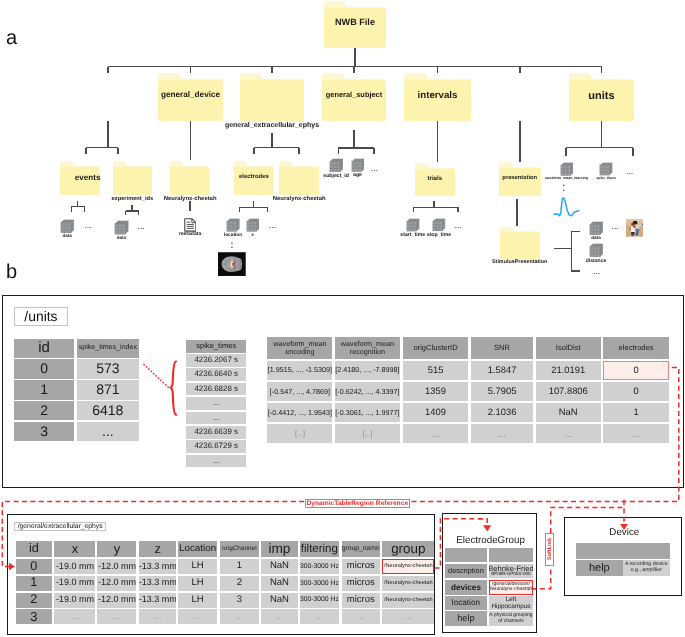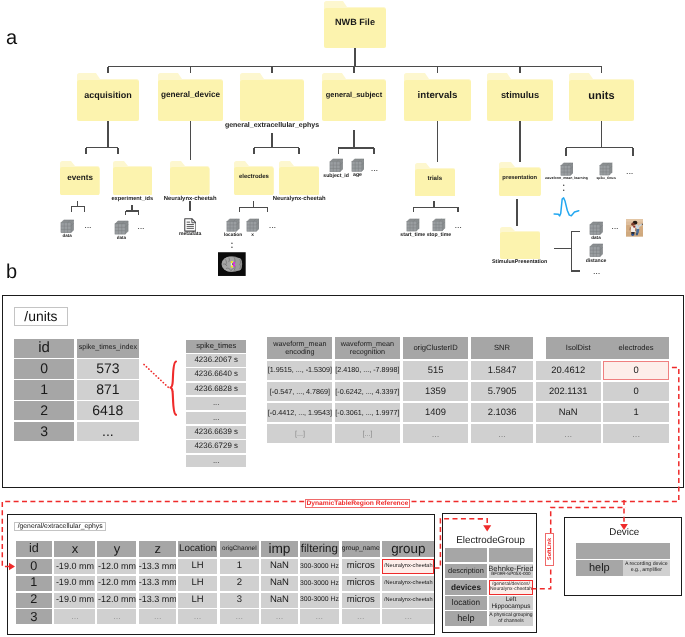--- a/index.html
+++ b/index.html
@@ -88,27 +88,20 @@
     <line x1="571.2" y1="271.1" x2="579.6" y2="271.1" stroke="#4b4b4b" stroke-width="1.4" shape-rendering="crispEdges"></line>
   </svg>
 <div id="tree-nodes" class="abs" style="left:0;top:0;width:685px;height:292px;z-index:1;">
     <div class="folder" style="left:324px;top:1px;width:62px;height:47px;">
       <svg width="62" height="47" viewBox="0 0 62 47" style="position: absolute; left: 0px; top: 0px;">
         <path d="M2.5 0 H19 l4 6 H59.5 a2.5 2.5 0 0 1 2.5 2.5 V44.5 a2.5 2.5 0 0 1 -2.5 2.5 H2.5 a2.5 2.5 0 0 1 -2.5 -2.5 V2.5 a2.5 2.5 0 0 1 2.5 -2.5 Z" fill="#fdf7cf"></path>
         <path d="M2.5 7 H59.5 a2.5 2.5 0 0 1 2.5 2.5 V44.5 a2.5 2.5 0 0 1 -2.5 2.5 H2.5 a2.5 2.5 0 0 1 -2.5 -2.5 V9.5 a2.5 2.5 0 0 1 2.5 -2.5 Z" fill="#fcf3ae"></path>
       </svg>
       <div class="flabel" style="font-size: 9.1px; top: 17.275px;">NWB File</div>
     </div>
-    <div class="folder" style="left:77px;top:73px;width:62px;height:48px;">
-      <svg width="62" height="48" viewBox="0 0 62 48" style="position: absolute; left: 0px; top: 0px;">
-        <path d="M2.5 0 H19 l4 6 H59.5 a2.5 2.5 0 0 1 2.5 2.5 V45.5 a2.5 2.5 0 0 1 -2.5 2.5 H2.5 a2.5 2.5 0 0 1 -2.5 -2.5 V2.5 a2.5 2.5 0 0 1 2.5 -2.5 Z" fill="#fdf7cf"></path>
-        <path d="M2.5 7 H59.5 a2.5 2.5 0 0 1 2.5 2.5 V45.5 a2.5 2.5 0 0 1 -2.5 2.5 H2.5 a2.5 2.5 0 0 1 -2.5 -2.5 V9.5 a2.5 2.5 0 0 1 2.5 -2.5 Z" fill="#fcf3ae"></path>
-      </svg>
-      <div class="flabel" style="font-size: 9px; top: 17.55px;">acquisition</div>
-    </div>
     <div class="folder" style="left:158px;top:73px;width:65px;height:48px;">
       <svg width="65" height="48" viewBox="0 0 65 48" style="position: absolute; left: 0px; top: 0px;">
         <path d="M2.5 0 H20 l4 6 H62.5 a2.5 2.5 0 0 1 2.5 2.5 V45.5 a2.5 2.5 0 0 1 -2.5 2.5 H2.5 a2.5 2.5 0 0 1 -2.5 -2.5 V2.5 a2.5 2.5 0 0 1 2.5 -2.5 Z" fill="#fdf7cf"></path>
         <path d="M2.5 7 H62.5 a2.5 2.5 0 0 1 2.5 2.5 V45.5 a2.5 2.5 0 0 1 -2.5 2.5 H2.5 a2.5 2.5 0 0 1 -2.5 -2.5 V9.5 a2.5 2.5 0 0 1 2.5 -2.5 Z" fill="#fcf3ae"></path>
       </svg>
       <div class="flabel" style="font-size: 8.2px; top: 17.55px;">general_device</div>
     </div>
     <div class="folder" style="left:240px;top:73px;width:64px;height:48px;">
       <svg width="64" height="48" viewBox="0 0 64 48" style="position: absolute; left: 0px; top: 0px;">
         <path d="M2.5 0 H20 l4 6 H61.5 a2.5 2.5 0 0 1 2.5 2.5 V45.5 a2.5 2.5 0 0 1 -2.5 2.5 H2.5 a2.5 2.5 0 0 1 -2.5 -2.5 V2.5 a2.5 2.5 0 0 1 2.5 -2.5 Z" fill="#fdf7cf"></path>
@@ -123,35 +116,28 @@
       </svg>
       <div class="flabel" style="font-size: 9.7px; top: 17.55px;">intervals</div>
     </div>
     <div class="folder" style="left:322px;top:73px;width:64px;height:48px;">
       <svg width="64" height="48" viewBox="0 0 64 48" style="position: absolute; left: 0px; top: 0px;">
         <path d="M2.5 0 H20 l4 6 H61.5 a2.5 2.5 0 0 1 2.5 2.5 V45.5 a2.5 2.5 0 0 1 -2.5 2.5 H2.5 a2.5 2.5 0 0 1 -2.5 -2.5 V2.5 a2.5 2.5 0 0 1 2.5 -2.5 Z" fill="#fdf7cf"></path>
         <path d="M2.5 7 H61.5 a2.5 2.5 0 0 1 2.5 2.5 V45.5 a2.5 2.5 0 0 1 -2.5 2.5 H2.5 a2.5 2.5 0 0 1 -2.5 -2.5 V9.5 a2.5 2.5 0 0 1 2.5 -2.5 Z" fill="#fcf3ae"></path>
       </svg>
       <div class="flabel" style="font-size: 7.4px; top: 17.55px;">general_subject</div>
     </div>
-    <div class="folder" style="left:487px;top:73px;width:66px;height:48px;">
-      <svg width="66" height="48" viewBox="0 0 66 48" style="position: absolute; left: 0px; top: 0px;">
-        <path d="M2.5 0 H20 l4 6 H63.5 a2.5 2.5 0 0 1 2.5 2.5 V45.5 a2.5 2.5 0 0 1 -2.5 2.5 H2.5 a2.5 2.5 0 0 1 -2.5 -2.5 V2.5 a2.5 2.5 0 0 1 2.5 -2.5 Z" fill="#fdf7cf"></path>
-        <path d="M2.5 7 H63.5 a2.5 2.5 0 0 1 2.5 2.5 V45.5 a2.5 2.5 0 0 1 -2.5 2.5 H2.5 a2.5 2.5 0 0 1 -2.5 -2.5 V9.5 a2.5 2.5 0 0 1 2.5 -2.5 Z" fill="#fcf3ae"></path>
-      </svg>
-      <div class="flabel" style="font-size: 9.3px; top: 17.55px;">stimulus</div>
-    </div>
     <div class="folder" style="left:569px;top:73px;width:65px;height:48px;">
       <svg width="65" height="48" viewBox="0 0 65 48" style="position: absolute; left: 0px; top: 0px;">
         <path d="M2.5 0 H20 l4 6 H62.5 a2.5 2.5 0 0 1 2.5 2.5 V45.5 a2.5 2.5 0 0 1 -2.5 2.5 H2.5 a2.5 2.5 0 0 1 -2.5 -2.5 V2.5 a2.5 2.5 0 0 1 2.5 -2.5 Z" fill="#fdf7cf"></path>
         <path d="M2.5 7 H62.5 a2.5 2.5 0 0 1 2.5 2.5 V45.5 a2.5 2.5 0 0 1 -2.5 2.5 H2.5 a2.5 2.5 0 0 1 -2.5 -2.5 V9.5 a2.5 2.5 0 0 1 2.5 -2.5 Z" fill="#fcf3ae"></path>
       </svg>
       <div class="flabel" style="font-size: 11px; top: 17.55px;">units</div>
     </div>
-    <div class="folder" style="left:60.3px;top:161px;width:39.6px;height:34.3px;">
+    <div class="folder" style="left:60.3px;top:161px;width:39.6px;height:34.3px;padding-left:15px;">
       <svg width="39.6" height="34.3" viewBox="0 0 39.6 34.3" style="position: absolute; left: 0px; top: 0px;">
         <path d="M2.5 0 H11 l4 5 H37.1 a2.5 2.5 0 0 1 2.5 2.5 V31.799999999999997 a2.5 2.5 0 0 1 -2.5 2.5 H2.5 a2.5 2.5 0 0 1 -2.5 -2.5 V2.5 a2.5 2.5 0 0 1 2.5 -2.5 Z" fill="#fdf7cf"></path>
         <path d="M2.5 6 H37.1 a2.5 2.5 0 0 1 2.5 2.5 V31.799999999999997 a2.5 2.5 0 0 1 -2.5 2.5 H2.5 a2.5 2.5 0 0 1 -2.5 -2.5 V8.5 a2.5 2.5 0 0 1 2.5 -2.5 Z" fill="#fcf3ae"></path>
       </svg>
       <div class="flabel" style="font-size: 8.1px; top: 13.0575px;">events</div>
     </div>
     <div class="folder" style="left:112.6px;top:161px;width:39.3px;height:34.3px;">
       <svg width="39.3" height="34.3" viewBox="0 0 39.3 34.3" style="position: absolute; left: 0px; top: 0px;">
         <path d="M2.5 0 H11 l4 5 H36.8 a2.5 2.5 0 0 1 2.5 2.5 V31.799999999999997 a2.5 2.5 0 0 1 -2.5 2.5 H2.5 a2.5 2.5 0 0 1 -2.5 -2.5 V2.5 a2.5 2.5 0 0 1 2.5 -2.5 Z" fill="#fdf7cf"></path>
         <path d="M2.5 6 H36.8 a2.5 2.5 0 0 1 2.5 2.5 V31.799999999999997 a2.5 2.5 0 0 1 -2.5 2.5 H2.5 a2.5 2.5 0 0 1 -2.5 -2.5 V8.5 a2.5 2.5 0 0 1 2.5 -2.5 Z" fill="#fcf3ae"></path>
@@ -563,58 +549,58 @@
       <div class="cell wrap" style="left:264.9px;top:40.80000000000001px;width:65.1px;height:21.9px;font-size:7.2px;background:#a6a6a6;"><span>waveform_mean
 encoding</span></div>
       <div class="cell wrap" style="left:332.1px;top:40.80000000000001px;width:65.7px;height:21.9px;font-size:7.2px;background:#a6a6a6;"><span>waveform_mean
 recognition</span></div>
       <div class="cell" style="left:400.1px;top:40.80000000000001px;width:65.9px;height:21.9px;font-size:7.6px;background:#a6a6a6;">
         <span>origClusterID</span>
       </div>
       <div class="cell" style="left:468.5px;top:40.80000000000001px;width:62.1px;height:21.9px;font-size:7.6px;background:#a6a6a6;">
         <span>SNR</span>
       </div>
-      <div class="cell" style="left:533.2px;top:40.80000000000001px;width:65.1px;height:21.9px;font-size:7.6px;background:#a6a6a6;margin-left:10px;">
+      <div class="cell" style="left:533.2px;top:40.80000000000001px;width:65.1px;height:21.9px;font-size:7.6px;background:#a6a6a6;">
         <span>IsolDist</span>
       </div>
       <div class="cell" style="left:600.9px;top:40.80000000000001px;width:65.4px;height:21.9px;font-size:7.6px;background:#a6a6a6;">
         <span>electrodes</span>
       </div>
       <div class="cell" style="left:264.9px;top:65.10000000000001px;width:65.1px;height:18.7px;font-size:7.2px;background:#d0d0d0;">
         <span>[1.9515, ..., -1.5309]</span>
       </div>
       <div class="cell" style="left:332.1px;top:65.10000000000001px;width:65.7px;height:18.7px;font-size:7.2px;background:#d0d0d0;">
         <span>[2.4180, ..., -7.8998]</span>
       </div>
       <div class="cell" style="left:400.1px;top:65.10000000000001px;width:65.9px;height:18.7px;font-size:9.4px;background:#d0d0d0;">
         <span>515</span>
       </div>
       <div class="cell" style="left:468.5px;top:65.10000000000001px;width:62.1px;height:18.7px;font-size:9.4px;background:#d0d0d0;">
         <span>1.5847</span>
       </div>
       <div class="cell" style="left:533.2px;top:65.10000000000001px;width:65.1px;height:18.7px;font-size:9.4px;background:#d0d0d0;">
-        <span>20.4612</span>
+        <span>21.0191</span>
       </div>
       <div class="cell" style="left:600.9px;top:65.10000000000001px;width:65.4px;height:18.7px;font-size:9.4px;background:#d0d0d0;background:#fdeeea;border:1.1px solid #ef8080;">
         <span>0</span>
       </div>
       <div class="cell" style="left:264.9px;top:86.2px;width:65.1px;height:18.7px;font-size:7.2px;background:#d0d0d0;text-align:right;">
         <span>[-0.547, ..., 4.7869]</span>
       </div>
       <div class="cell" style="left:332.1px;top:86.2px;width:65.7px;height:18.7px;font-size:7.2px;background:#d0d0d0;">
         <span>[-0.6242, ..., 4.3397]</span>
       </div>
       <div class="cell" style="left:400.1px;top:86.2px;width:65.9px;height:18.7px;font-size:9.4px;background:#d0d0d0;">
         <span>1359</span>
       </div>
       <div class="cell" style="left:468.5px;top:86.2px;width:62.1px;height:18.7px;font-size:9.4px;background:#d0d0d0;">
         <span>5.7905</span>
       </div>
       <div class="cell" style="left:533.2px;top:86.2px;width:65.1px;height:18.7px;font-size:9.4px;background:#d0d0d0;">
-        <span>202.1131</span>
+        <span>107.8806</span>
       </div>
       <div class="cell" style="left:600.9px;top:86.2px;width:65.4px;height:18.7px;font-size:9.4px;background:#d0d0d0;">
         <span>0</span>
       </div>
       <div class="cell" style="left:264.9px;top:107.30000000000001px;width:65.1px;height:18.7px;font-size:7.2px;background:#d0d0d0;">
         <span>[-0.4412, ..., 1.9543]</span>
       </div>
       <div class="cell" style="left:332.1px;top:107.30000000000001px;width:65.7px;height:18.7px;font-size:7.2px;background:#d0d0d0;">
         <span>[-0.3061, ..., 1.9977]</span>
       </div>

